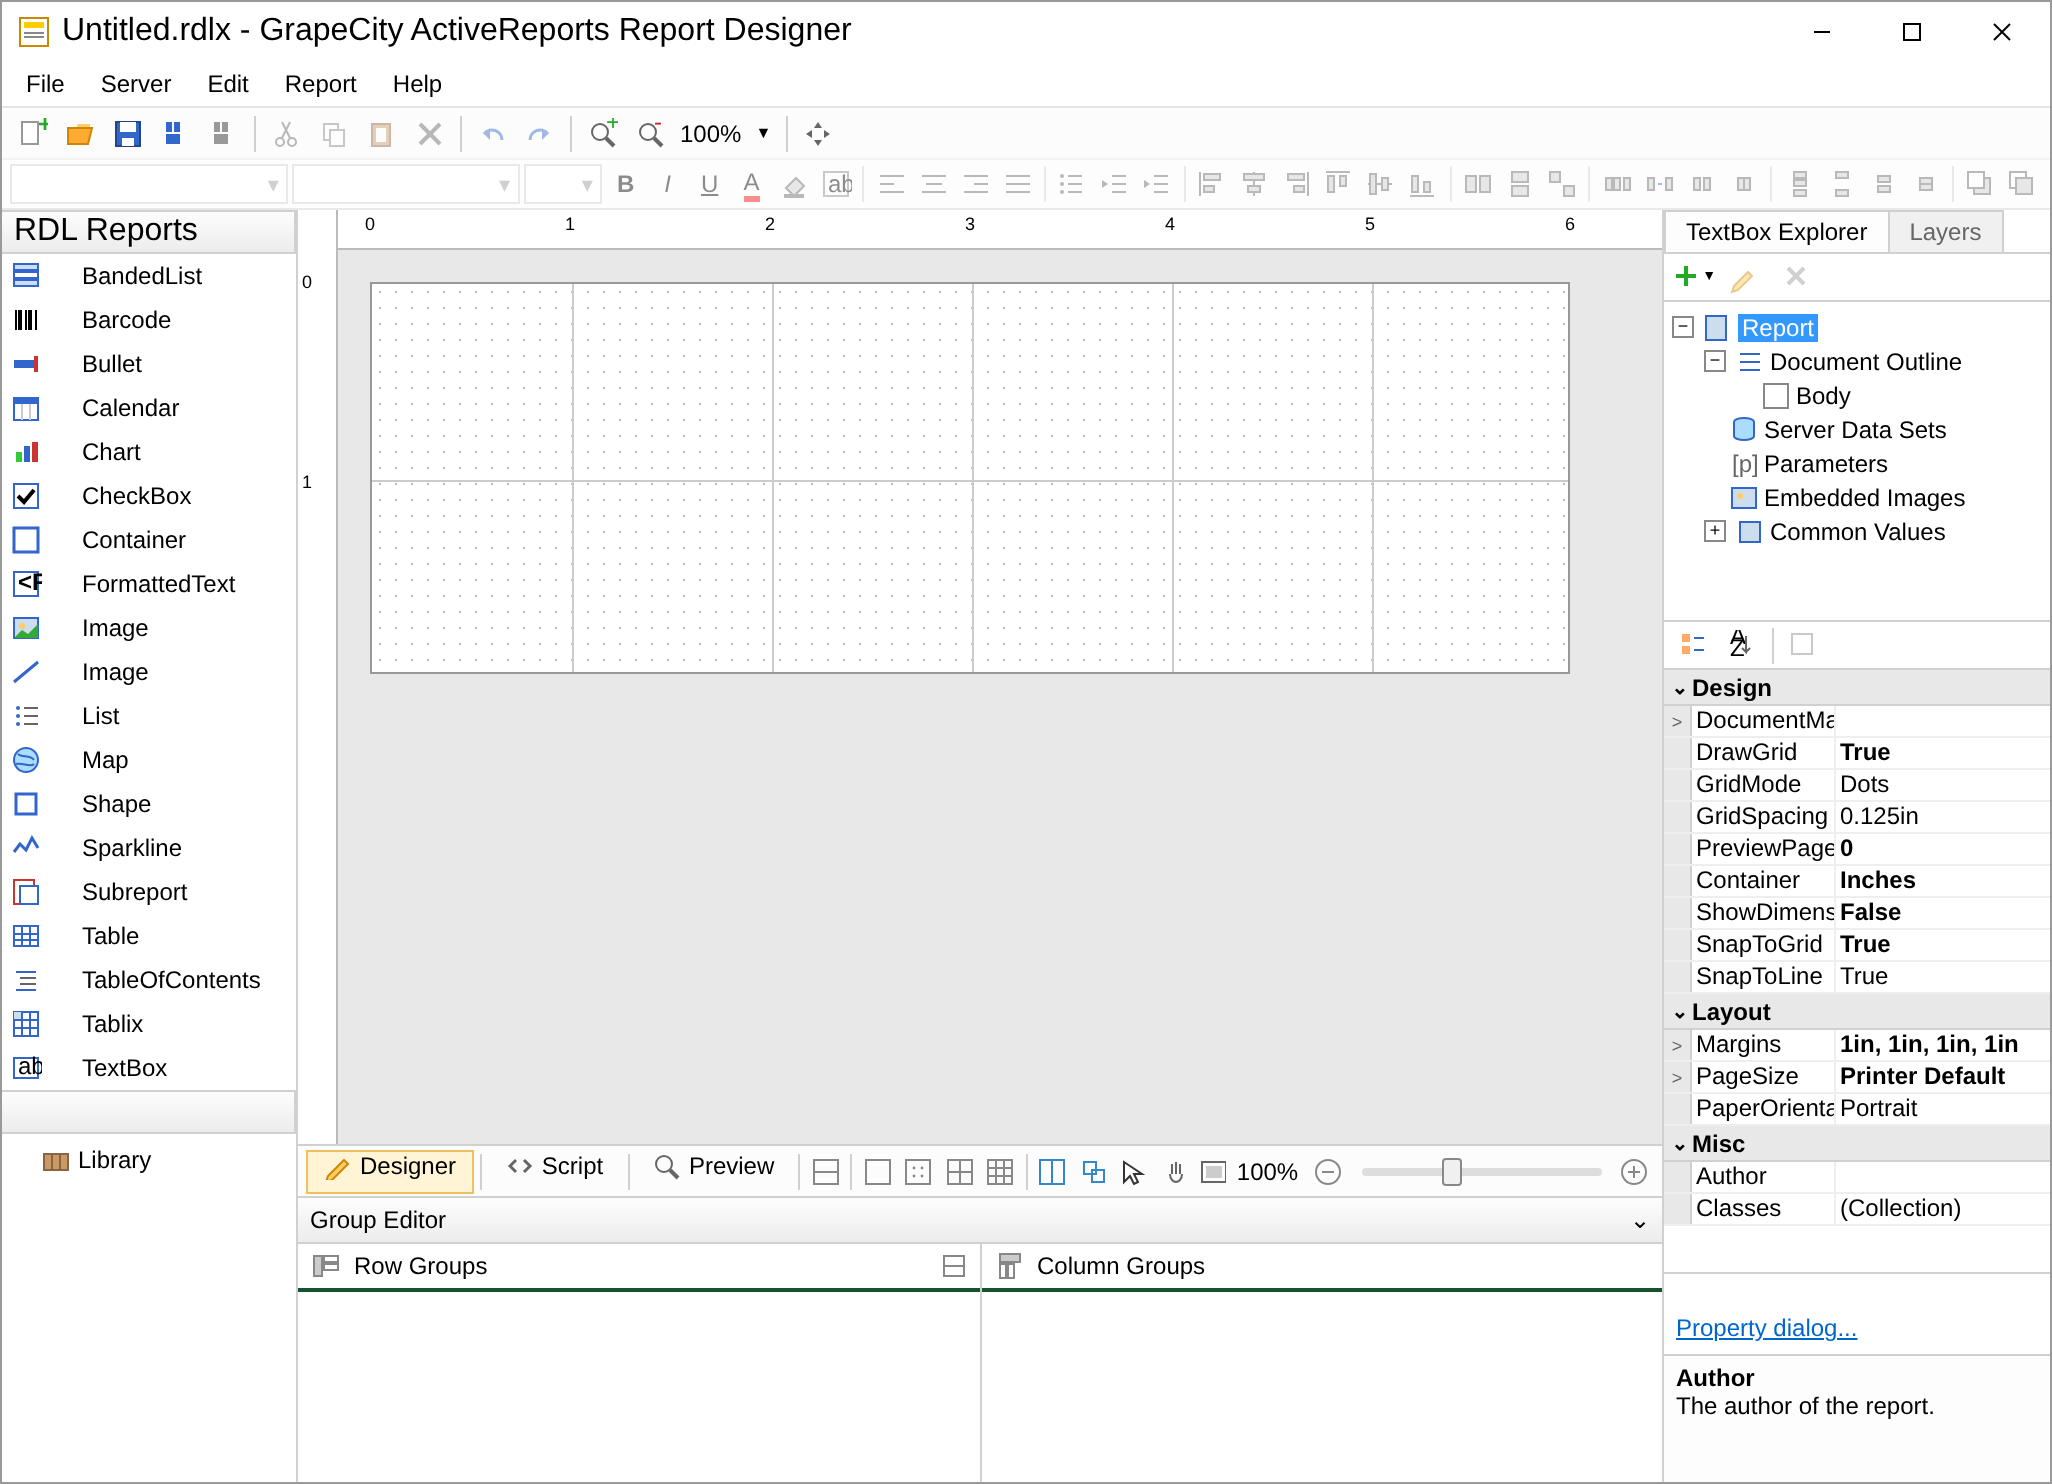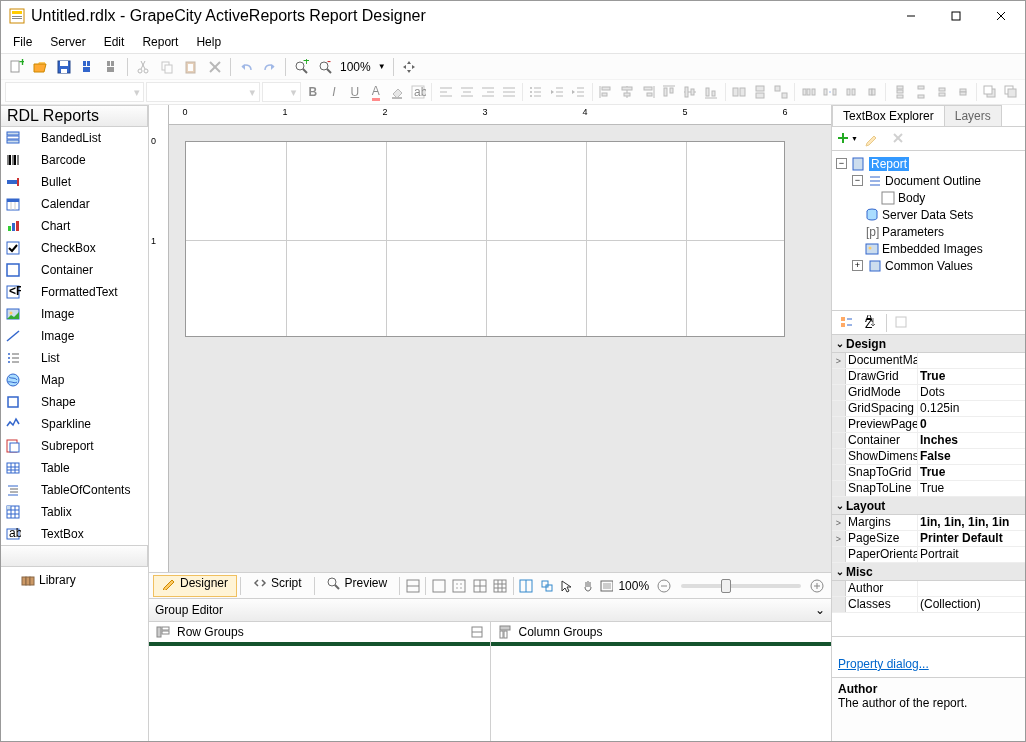--- a/index.html
+++ b/index.html
@@ -44,21 +44,21 @@
 .vtab.active{border:1px solid #f0c060;background:#fff4d6}
 .sm{width:22px;height:22px;display:flex;align-items:center;justify-content:center}
 .slider{flex:0 0 120px;height:4px;background:#ddd;border-radius:2px;position:relative;margin:0 6px}
 .slider .thumb{position:absolute;top:-5px;left:40px;width:10px;height:14px;background:#f0f0f0;border:1px solid #888;border-radius:2px}
 .grpeditor{border-top:1px solid #d0d0d0}
 .grphdr{height:22px;background:linear-gradient(#fdfdfd,#ececec);display:flex;align-items:center;padding:0 6px;font-size:12px}
 .grphdr .chev{margin-left:auto}
 .grpbody{height:120px;display:flex;border-top:1px solid #d0d0d0}
 .grpcol{flex:1;border-right:1px solid #d0d0d0}
 .grpcol:last-child{border-right:none}
-.grpcolhdr{height:24px;display:flex;align-items:center;gap:6px;padding:0 6px;border-bottom:4px solid #14532d;font-size:12px}
+.grpcolhdr{height:24px;display:flex;align-items:center;gap:6px;padding:0 6px;border-bottom:2px solid #14532d;font-size:12px}
 .right{width:194px;display:flex;flex-direction:column;border-left:1px solid #d0d0d0}
 .rtabs{height:22px;display:flex;border-bottom:1px solid #d0d0d0}
 .rtab{padding:0 10px;display:flex;align-items:center;border:1px solid #d0d0d0;border-bottom:none;margin-right:-1px;background:#fdfdfd;font-size:12px}
 .rtab.inactive{background:#f0f0f0;color:#666}
 .explbar{height:24px;border-bottom:1px solid #d0d0d0;display:flex;align-items:center;padding:0 4px;gap:4px}
 .tree{flex:0 0 160px;overflow:auto;padding:4px;border-bottom:1px solid #d0d0d0;font-size:12px}
 .tn{display:flex;align-items:center;gap:2px;height:17px;white-space:nowrap}
 .tn .exp{width:11px;height:11px;border:1px solid #888;display:flex;align-items:center;justify-content:center;font-size:9px;line-height:1;margin-right:2px}
 .tn .ni{width:16px;height:16px}
 .tn.sel .lbl{background:#3399ff;color:#fff;padding:0 2px}

